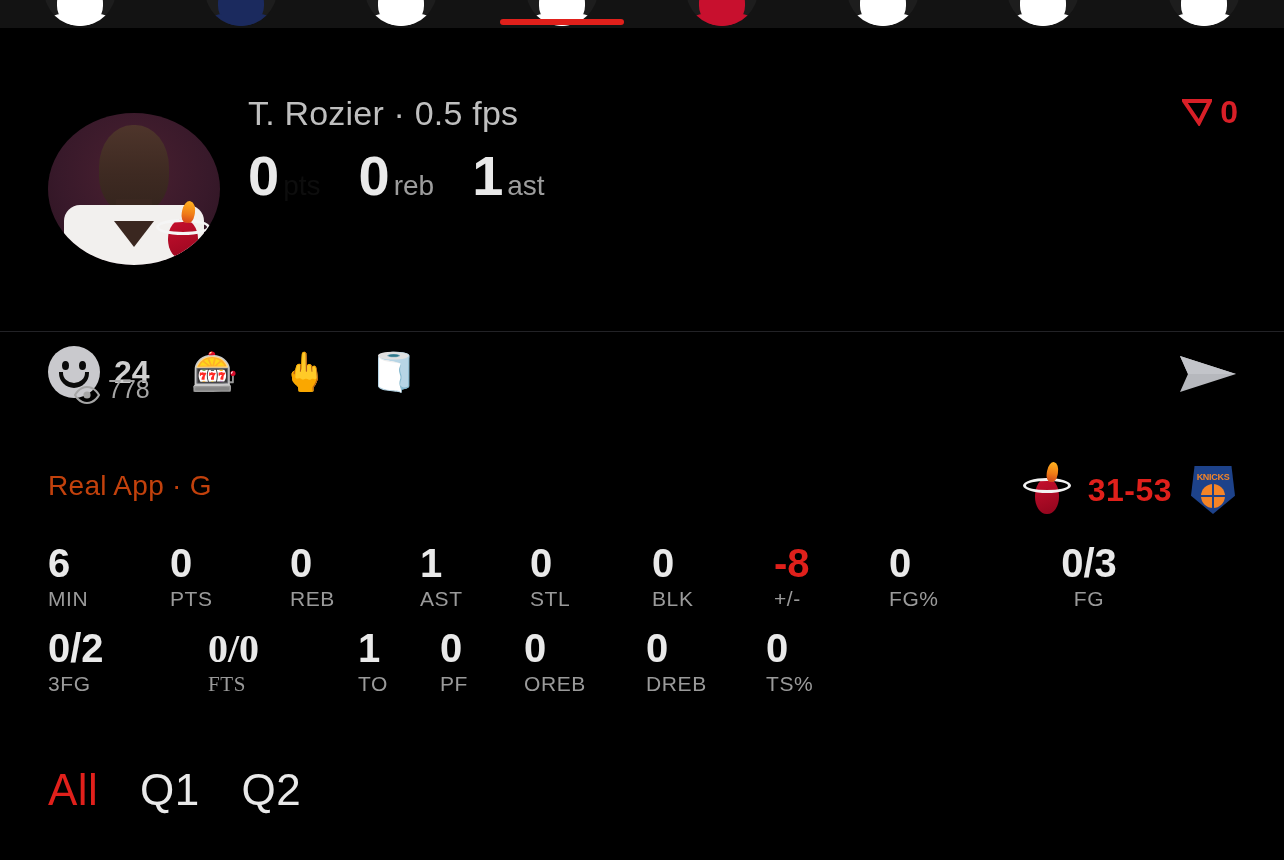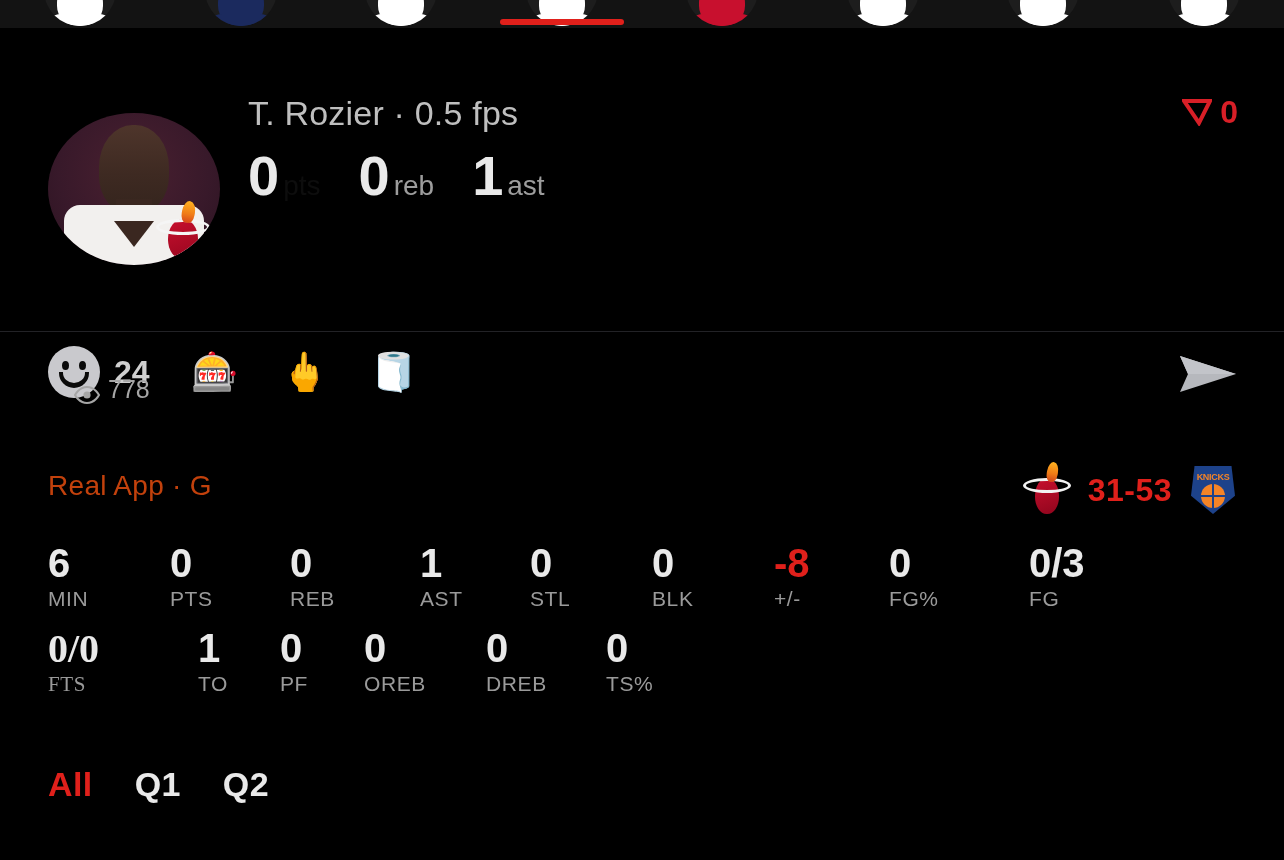--- a/index.html
+++ b/index.html
@@ -397,22 +397,22 @@
   
   .quarter-tabs {
     position: absolute;
     left: 48px;
     top: 765px;
     display: flex;
     align-items: center;
     gap: 42px;
   }
   .qtab {
-    font-size: 34px;
-    font-weight: 700;
+    font-size: 44px;
+    font-weight: 400;
     color: #e9e9e9;
     letter-spacing: 0.4px;
     cursor: pointer;
   }
   .qtab.active { color: #e0201b; }
 </style>
 </head>
 <body>
 
 <div class="avatar-strip">
@@ -568,26 +568,30 @@
         <div class="sl">BLK</div>
       </div>
       <div class="stat-cell" style="width: 115px;">
         <div class="sv neg">-8</div>
         <div class="sl">+/-</div>
       </div>
       <div class="stat-cell" style="width: 140px;">
         <div class="sv">0</div>
         <div class="sl">FG%</div>
       </div>
-      <div class="stat-cell" style="width: 120px;">
+      <div class="stat-cell" style="width: 120px; align-items: center;">
         <div class="sv">0/3</div>
         <div class="sl">FG</div>
       </div>
     </div>
   <div class="stat-row" id="stat-row-2">
+      <div class="stat-cell" style="width: 160px;">
+        <div class="sv">0/2</div>
+        <div class="sl">3FG</div>
+      </div>
       <div class="stat-cell" style="width: 150px; font-family: Liberation Serif, serif;">
         <div class="sv">0/0</div>
         <div class="sl">FTS</div>
       </div>
       <div class="stat-cell" style="width: 82px;">
         <div class="sv">1</div>
         <div class="sl">TO</div>
       </div>
       <div class="stat-cell" style="width: 84px;">
         <div class="sv">0</div>

